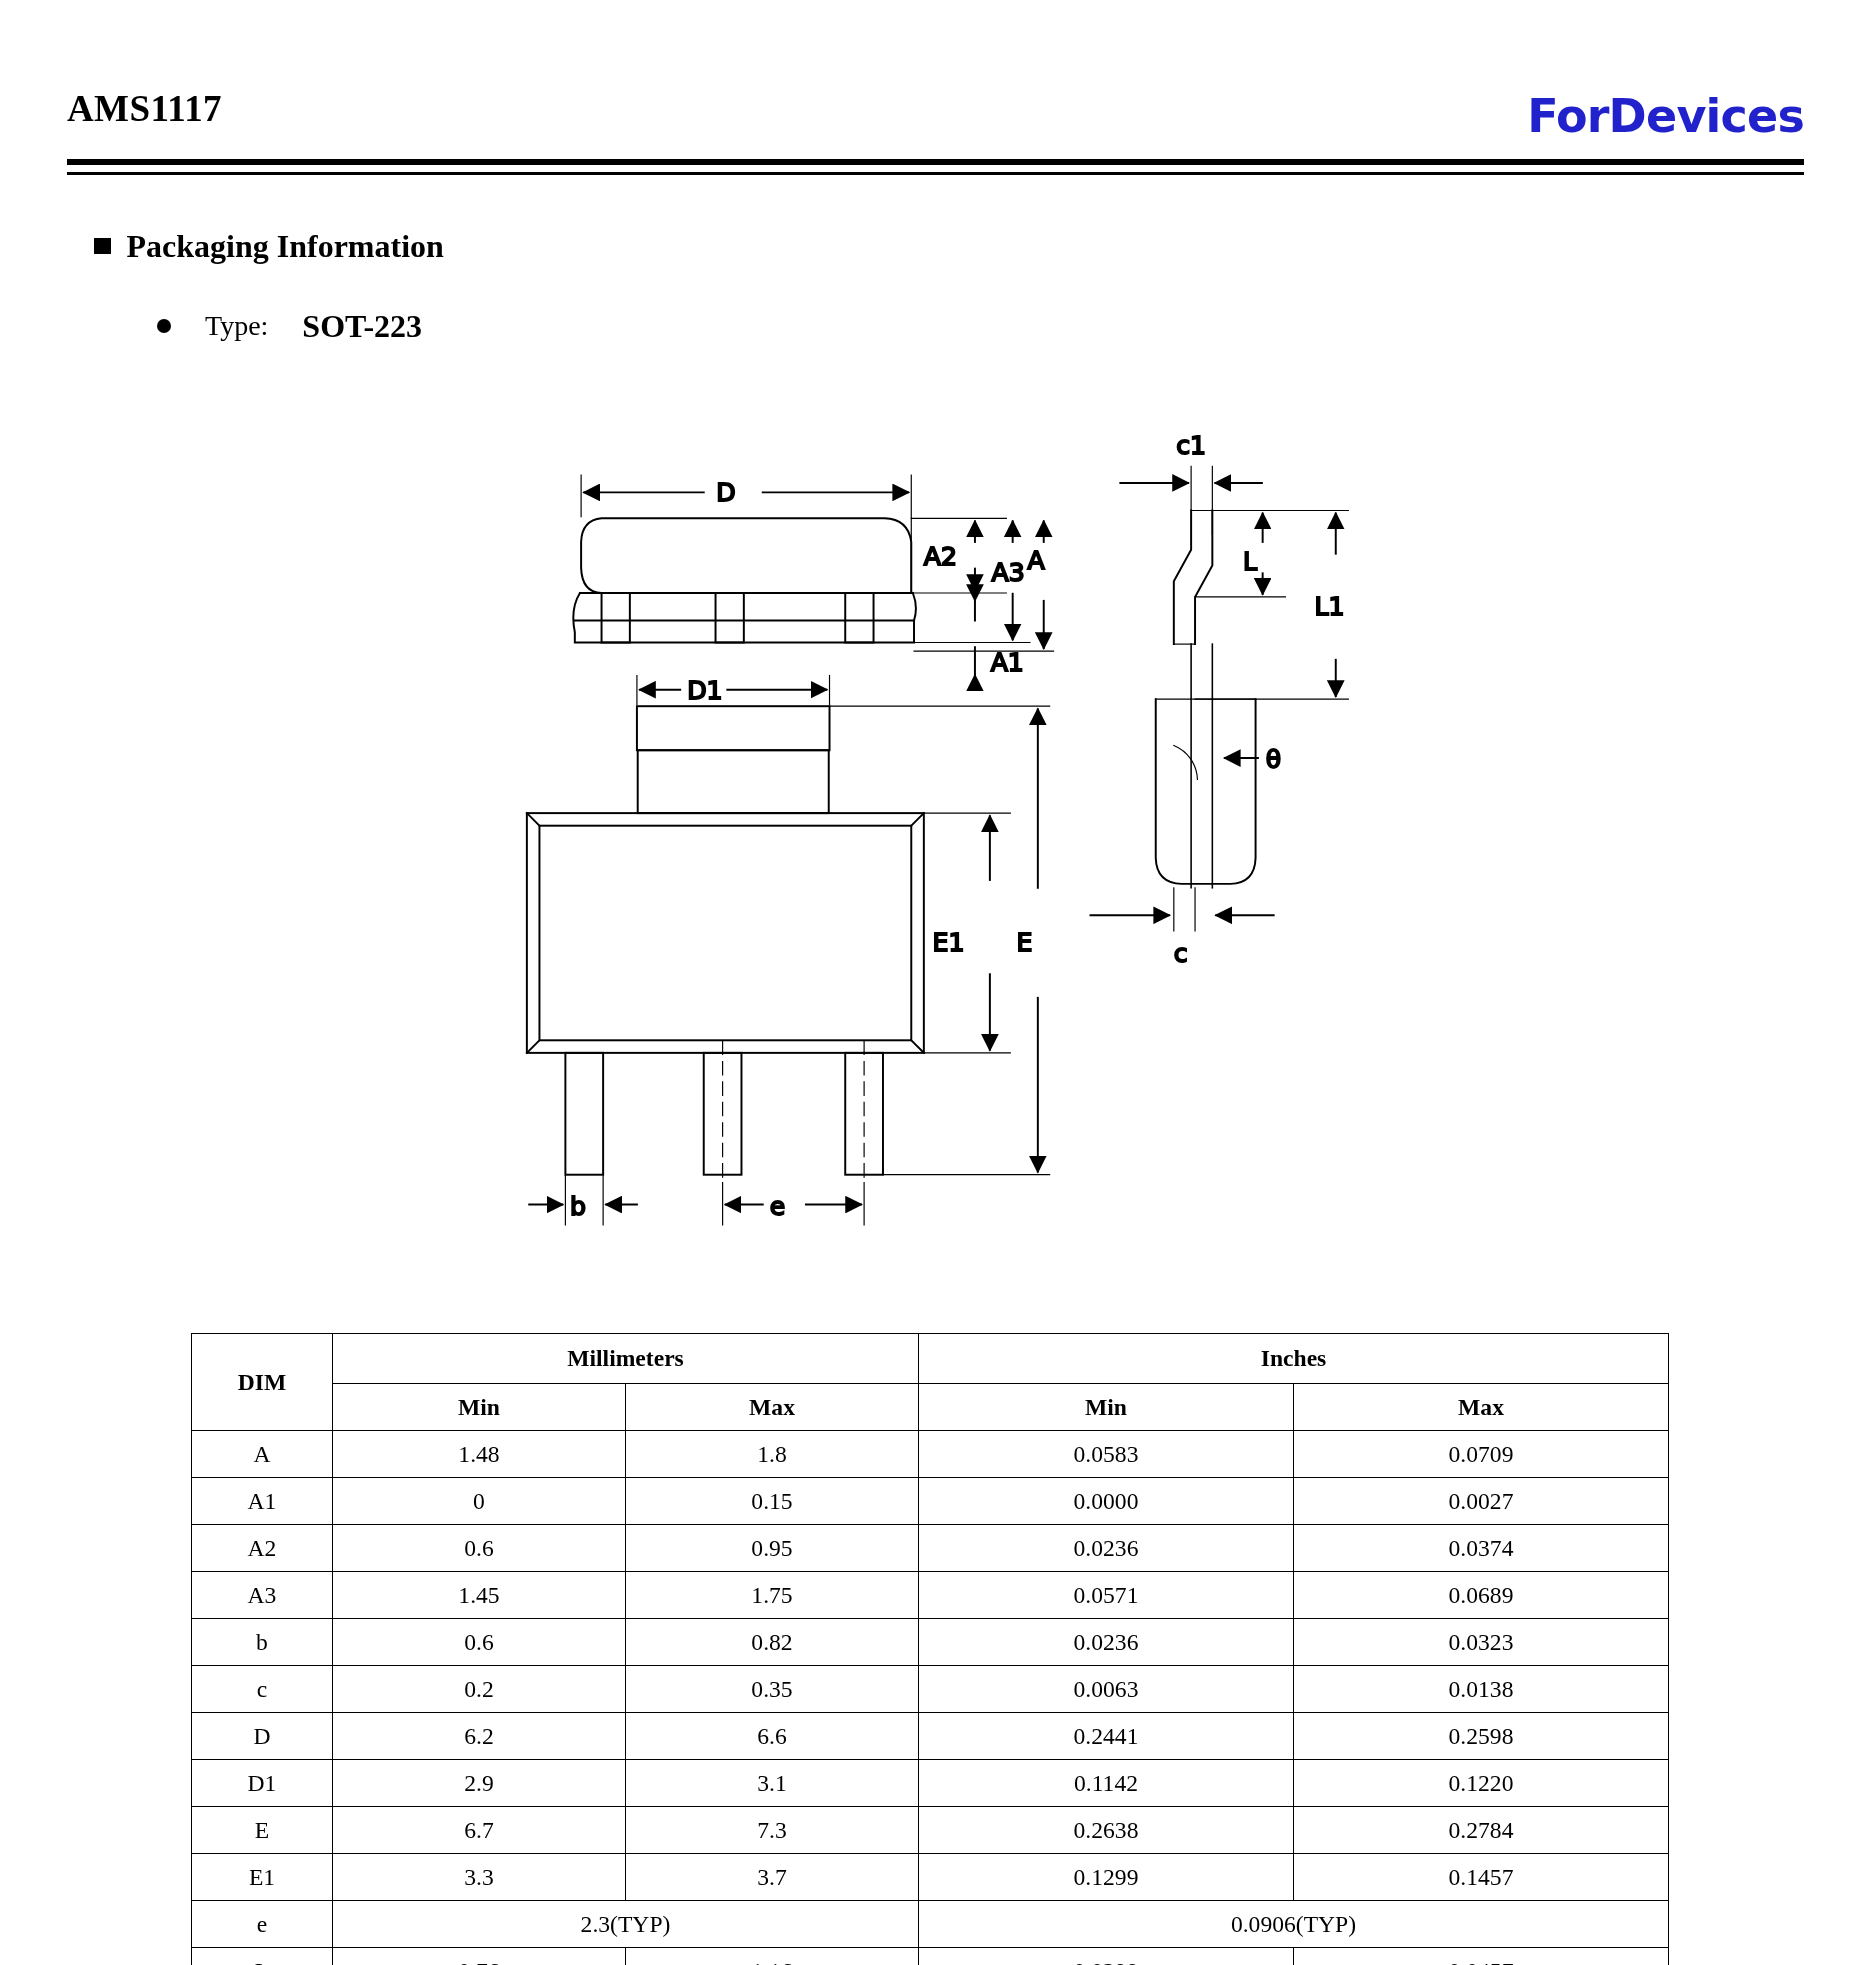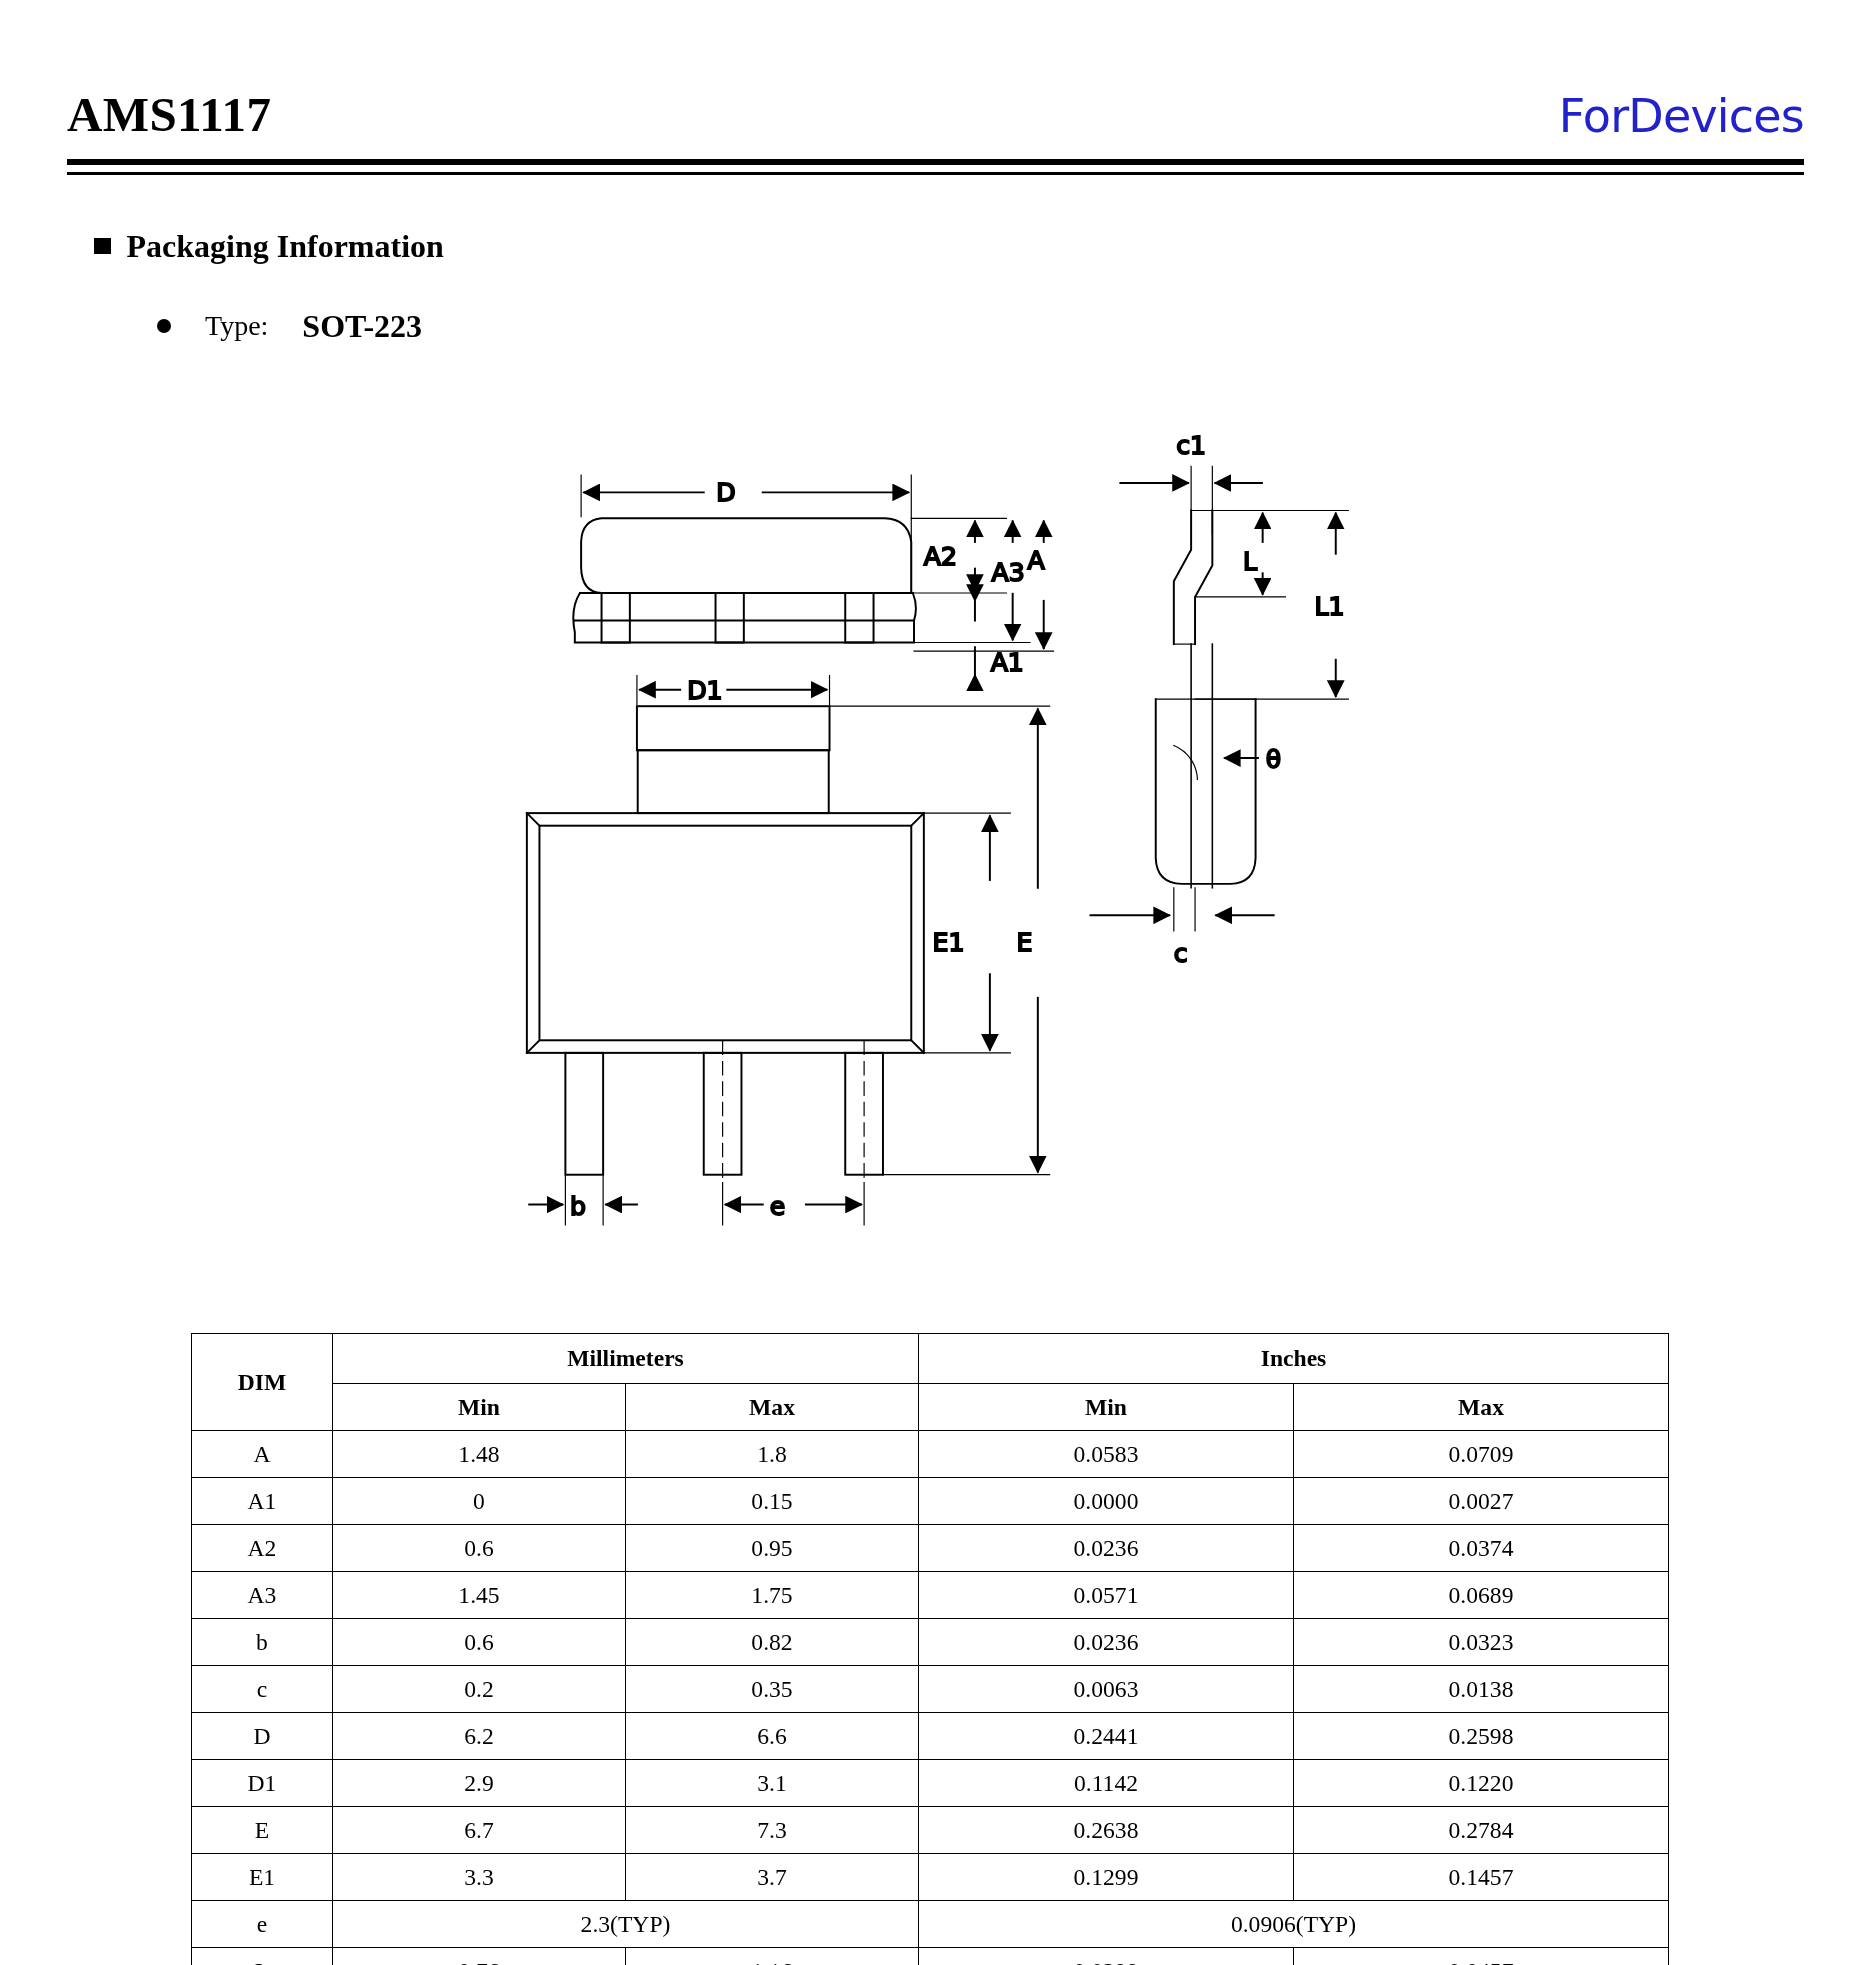--- a/index.html
+++ b/index.html
@@ -23,30 +23,30 @@
     top: 90px;
     width: 1737px;
     height: 71px;
   }
   #doc-title {
     position: absolute;
     left: 0;
     top: 0;
     font-family: "Liberation Serif", serif;
     font-weight: bold;
-    font-size: 49px;
+    font-size: 37px;
     letter-spacing: 0.4px;
     line-height: 1;
   }
   #brand-logo {
     position: absolute;
     right: 0;
     top: 3.1px;
     font-family: "DejaVu Sans", sans-serif;
-    font-weight: normal;
+    font-weight: bold;
     font-size: 46px;
     line-height: 1;
     color: #2222cc;
     letter-spacing: -0.8px;
   }
   .rule-thick {
     position: absolute;
     left: 67px;
     height: 5.5px;
     width: 1737px;

